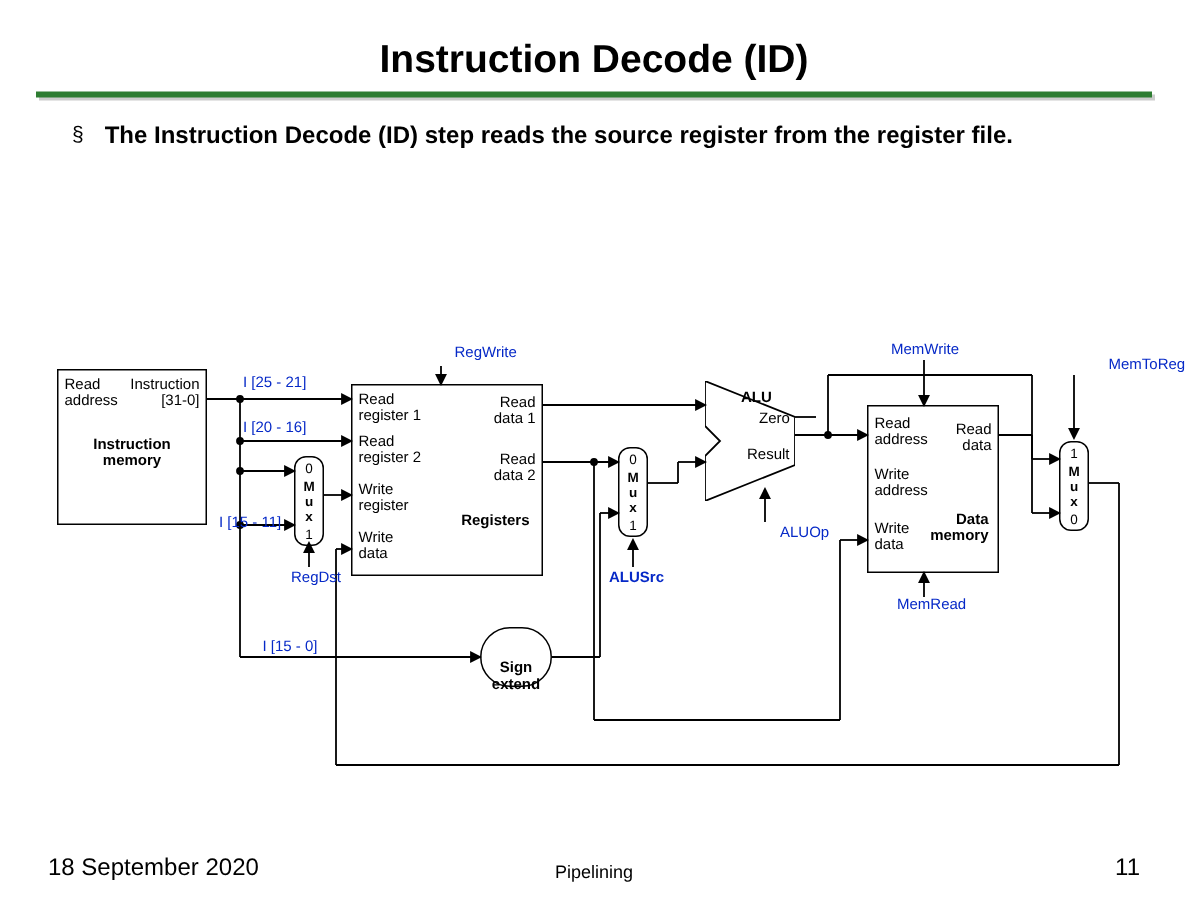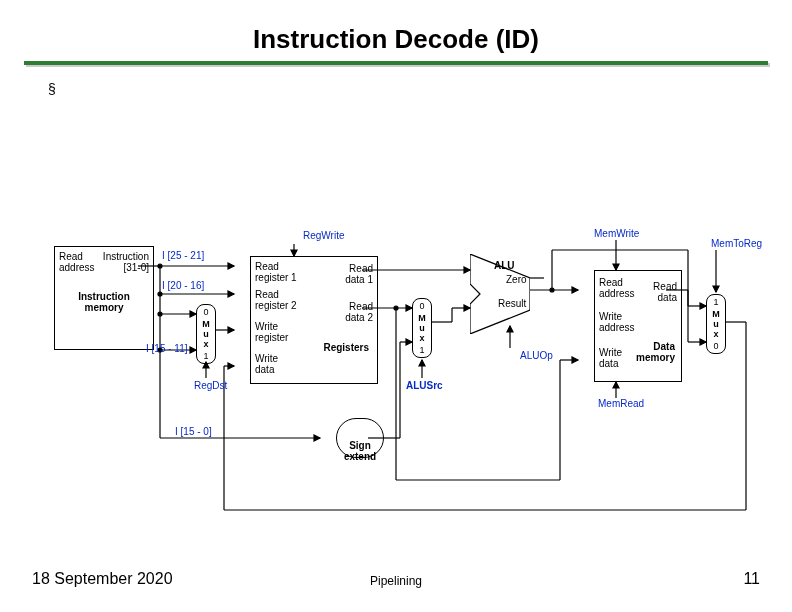--- a/index.html
+++ b/index.html
@@ -3,36 +3,37 @@
 <meta charset="utf-8">
 <style>
   * { box-sizing: border-box; margin: 0; padding: 0; }
   body { width: 792px; height: 612px; font-family: Arial, sans-serif; position: relative; background: #fff; }
   .title { font-size: 26px; font-weight: bold; text-align: center; padding-top: 24px; }
   .rule { height: 4px; background: #2e7d32; margin: 6px 24px 0; box-shadow: 2px 2px 0 #ccc; }
   .bullet-row { padding: 16px 48px 0 48px; display: flex; }
   .bullet { font-size: 14px; margin-right: 14px; }
   .bullet-text { font-size: 16px; font-weight: bold; line-height: 1.3; }
   .diagram { position: absolute; left: 0; top: 190px; width: 792px; height: 340px; }
-  .box { position: absolute; border: 1px solid #000; font-size: 10px; line-height: 1.1; padding: 4px; margin-left: 16px; }
+  .box { position: absolute; border: 1px solid #000; font-size: 10px; line-height: 1.1; padding: 4px; }
   .label { position: absolute; font-size: 10px; line-height: 1.1; }
   .sig { position: absolute; font-size: 10px; color: #0629c7; line-height: 1.1; }
   .mux { position: absolute; border: 1px solid #000; width: 20px; font-size: 9px; text-align: center; display: flex; flex-direction: column; justify-content: space-between; padding: 2px 0; border-radius: 8px; }
   svg.wires { position: absolute; left: 0; top: 0; width: 792px; height: 340px; }
   .footer-date { position: absolute; left: 32px; bottom: 24px; font-size: 16px; }
   .footer-center { position: absolute; left: 0; right: 0; bottom: 24px; text-align: center; font-size: 12px; }
   .footer-page { position: absolute; right: 32px; bottom: 24px; font-size: 16px; }
 </style>
 </head>
 <body>
 
 <div class="title">Instruction Decode (ID)</div>
 <div class="rule"></div>
 <div class="bullet-row">
   <div class="bullet">§</div>
+  <div class="bullet-text">The Instruction Decode (ID) step reads the source register from the register file.</div>
 </div>
 
 <div class="diagram">
 
 <svg class="wires">
   <g stroke="#000" stroke-width="1.2" fill="none">
 
     <line x1="138" y1="76" x2="160" y2="76"></line>
     <circle cx="160" cy="76" r="2" fill="#000"></circle>
 
@@ -207,21 +208,21 @@
 u
 x</div>
     <div>0</div>
   </div>
 
   <div class="box" style="left:320px; top:228px; width:48px; height:40px; border-radius:20px; text-align:center; font-weight:bold; white-space:pre; padding-top:21px;">Sign
 extend</div>
 
   <div class="sig" style="left:272px; top:40px;padding-left:31px;">RegWrite</div>
   <div class="sig" style="left:594px; top:38px;">MemWrite</div>
-  <div class="sig" style="left:668px; top:48px;padding-left:43px;">MemToReg</div>
+  <div class="sig" style="left:696px; top:48px;padding-left:43px;">MemToReg</div>
   <div class="sig" style="left:194px; top:190px;">RegDst</div>
   <div class="sig" style="left:406px; top:190px;font-weight:bold;">ALUSrc</div>
   <div class="sig" style="left:520px; top:160px;">ALUOp</div>
   <div class="sig" style="left:598px; top:208px;">MemRead</div>
 
 </div>
 
 <div class="footer-date">18 September 2020</div>
 <div class="footer-center">Pipelining</div>
 <div class="footer-page">11</div>

